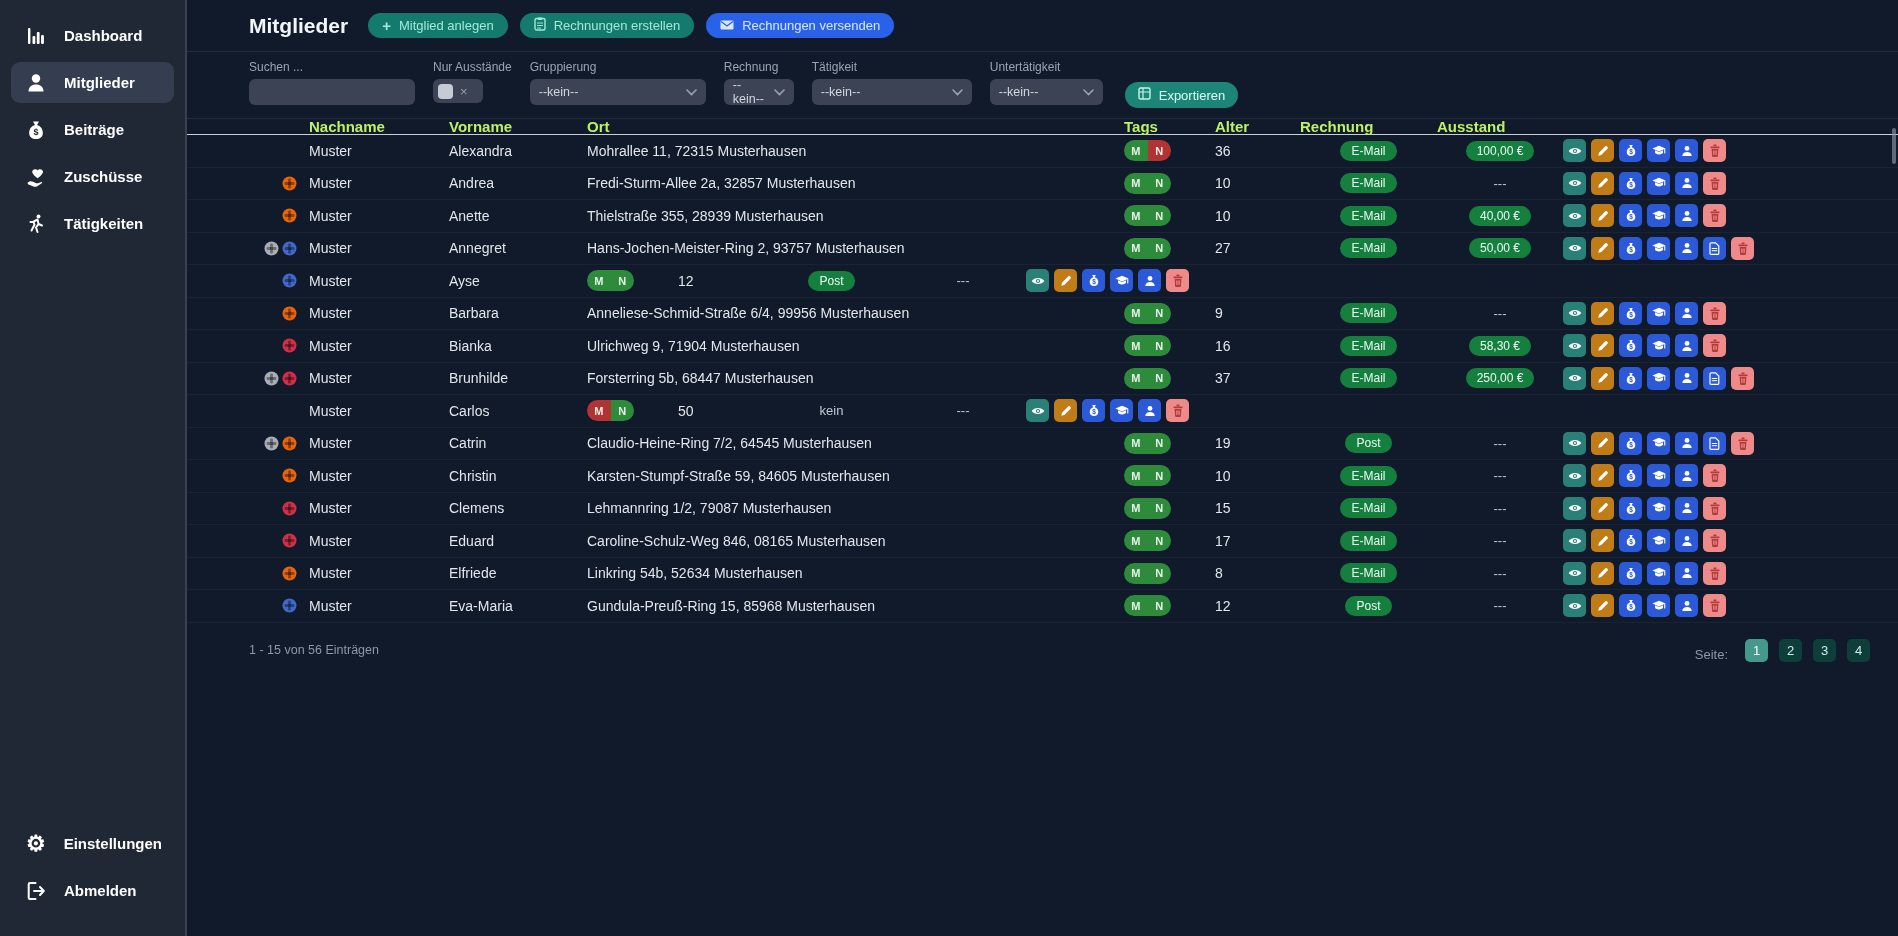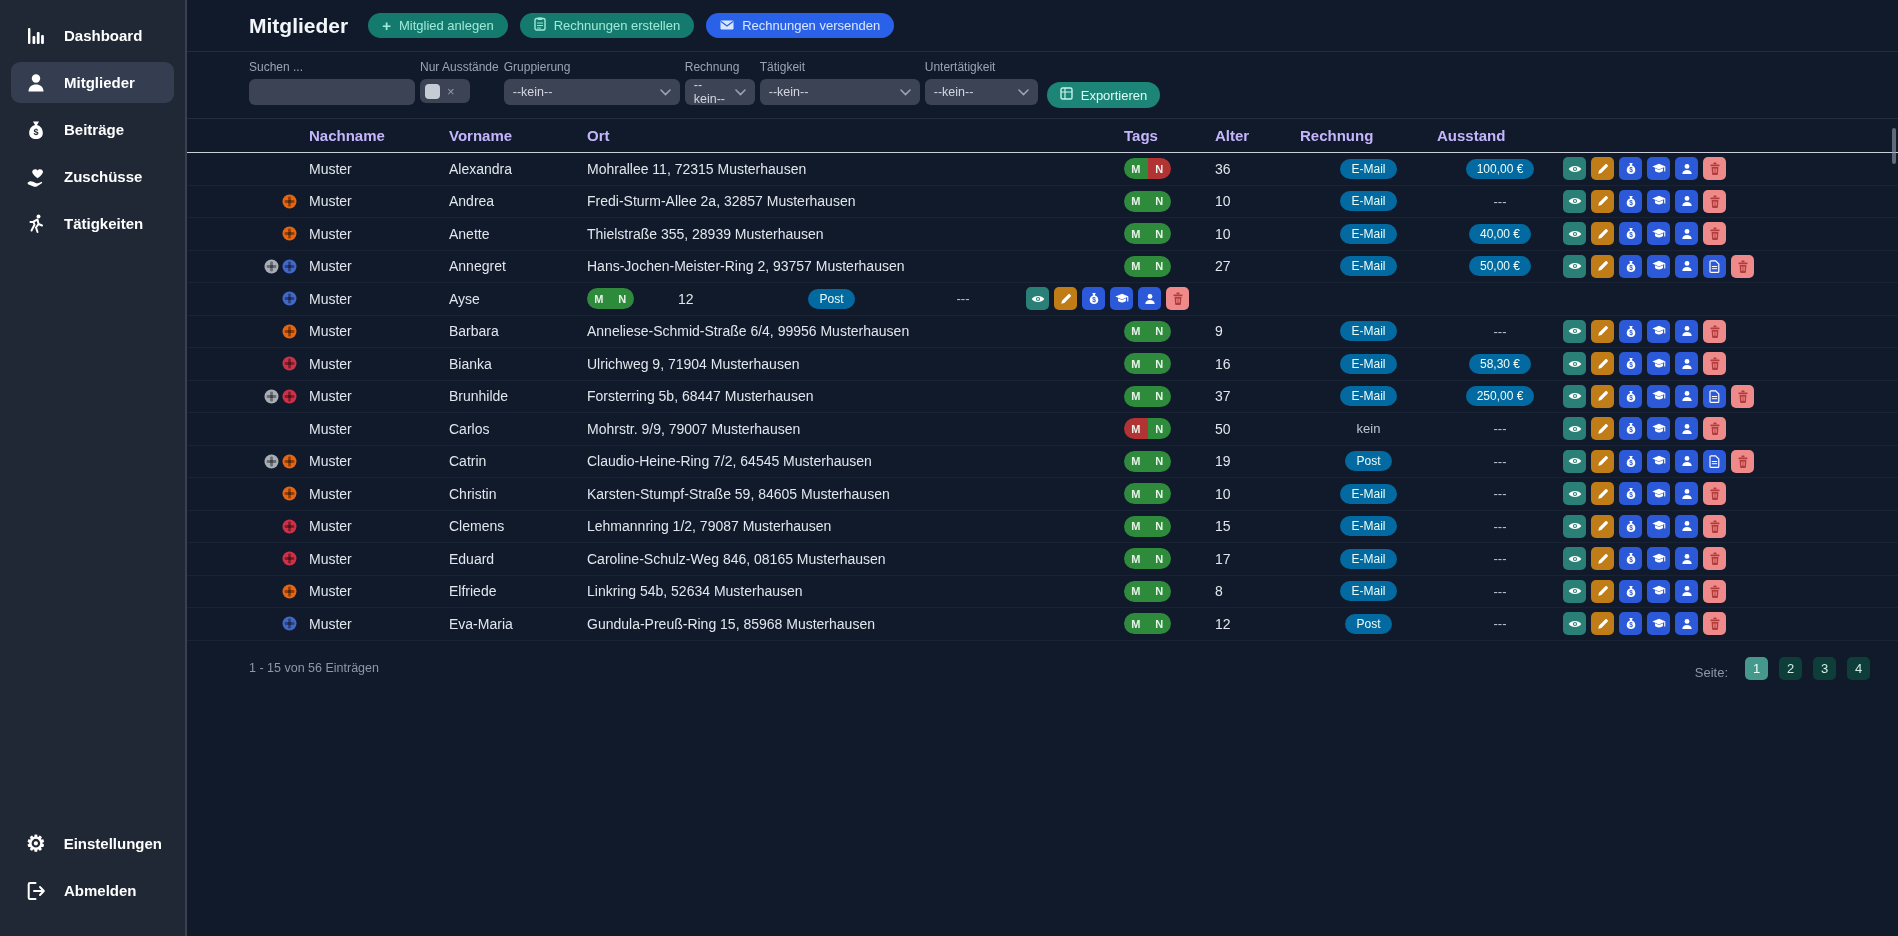--- a/index.html
+++ b/index.html
@@ -18,45 +18,45 @@
   
   .main{flex:1;display:flex;flex-direction:column;position:relative;}
   .titlebar{height:52px;display:flex;align-items:center;padding-left:62px;gap:12px;border-bottom:1px solid #232c3c;flex-shrink:0;}
   .page-title{font-size:21px;font-weight:bold;color:#f2f5f9;margin-right:8px;}
   .pill-btn{display:inline-flex;align-items:center;gap:8px;height:25px;padding:0 14px;border-radius:13px;font-size:13px;border:none;cursor:pointer;font-family:inherit;}
   .pill-btn.teal{background:#157a6e;color:#9fe9d9;}
   .pill-btn.blue{background:#2962e8;color:#d9e6ff;align-items:center;}
   .plus-glyph{font-size:15px;font-weight:bold;line-height:1;}
 
   
-  .filterbar{height:66px;display:flex;align-items:flex-start;padding:8px 0 0 62px;gap:5px;flex-shrink:0;}
+  .filterbar{height:66px;display:flex;align-items:flex-start;padding:8px 0 0 62px;gap:18px;flex-shrink:0;}
   .field{display:flex;flex-direction:column;gap:5px;}
   .field-label{font-size:12px;color:#9aa3b2;}
   .search-input{width:166px;height:26px;background:#3b4355;border:none;border-radius:6px;color:#e7eaf0;padding:0 8px;font-family:inherit;font-size:13px;outline:none;}
   .check-wrap{width:50px;height:24px;background:#3b4355;border-radius:6px;display:flex;align-items:center;gap:7px;padding:0 5px;cursor:pointer;}
   .checkbox{width:15px;height:15px;background:#c6ccd6;border-radius:4px;}
   .clear-x{color:#959dab;font-size:13px;line-height:1;}
   .select{display:flex;align-items:center;justify-content:space-between;background:#3b4355;border-radius:6px;height:26px;padding:0 9px;color:#d2d7df;font-size:12.5px;cursor:pointer;gap:6px;}
   .sel-0{width:176px;} .sel-1{width:70px;} .sel-2{width:160px;} .sel-3{width:113px;}
   .export-btn{margin-top:22px;display:inline-flex;align-items:center;gap:8px;height:26px;padding:0 13px;border-radius:13px;background:#1d8578;color:#d8fff6;font-size:13px;border:none;cursor:pointer;font-family:inherit;margin-left:4px;}
 
   
   .table{display:flex;flex-direction:column;}
-  .thead{display:flex;height:35px;align-items:center;border-top:1px solid #242d3d;border-bottom:1px solid #c9ced8;color:#c4b5fd;font-weight:bold;font-size:15px;padding-left:62px;}
+  .thead{display:flex;height:17px;align-items:center;border-top:1px solid #242d3d;border-bottom:1px solid #c9ced8;color:#bef264;font-weight:bold;font-size:15px;padding-left:62px;}
   .tr{display:flex;height:32.5px;align-items:center;border-bottom:1px solid #1a2334;color:#e2e6ed;font-size:14px;padding-left:62px;}
   .c-icons{width:60px;display:flex;justify-content:flex-end;align-items:center;gap:3px;padding-right:12px;}
   .c-nach{width:140px;} .c-vor{width:138px;} .c-ort{width:537px;}
   .c-tags{width:91px;display:flex;align-items:center;}
   .c-alter{width:85px;} .c-rech{width:137px;display:flex;justify-content:center;}
   .c-aus{width:126px;display:flex;justify-content:center;}
   .c-act{display:flex;gap:5px;align-items:center;}
   .tag-pill{width:47px;height:21px;border-radius:11px;display:flex;overflow:hidden;font-size:11px;font-weight:bold;color:#e9f3ea;}
   .tag-half{flex:1;display:flex;align-items:center;justify-content:center;}
   .tag-green{background:#2e8b3c;} .tag-red{background:#b23333;}
-  .val-pill{background:#0369a1;color:#ecfdf8;font-size:12px;padding:3px 11px;border-radius:12px;line-height:1.2;}
+  .val-pill{background:#15803d;color:#ecfdf8;font-size:12px;padding:3px 11px;border-radius:12px;line-height:1.2;}
   .plain-val{color:#c0c6d0;font-size:13px;}
   .act-btn{width:23px;height:23px;border-radius:5px;border:none;display:flex;align-items:center;justify-content:center;cursor:pointer;padding:0;}
   .act-view{background:#2a8076;} .act-edit{background:#bf7c17;}
   .act-blue{background:#2b59d8;} .act-del{background:#ef8a8a;}
   .ball{width:15px;height:15px;display:block;}
 
   
   .pagerow{display:flex;align-items:center;justify-content:space-between;margin-top:16px;padding:0 28px 0 62px;}
   .page-info{color:#8e97a6;font-size:12.5px;}
   .pager{display:flex;align-items:flex-end;gap:11px;}
@@ -773,21 +773,20 @@
                   <path d="M2.6 5h6.8l-.5 7a1 1 0 0 1-1 .9H4.1a1 1 0 0 1-1-.9z" fill="#b23b3b"></path>
                   <path d="M4.7 6.5v4.3M6 6.5v4.3M7.3 6.5v4.3" stroke="#ef8a8a" stroke-width="0.9"></path>
                 </svg>
               </button>
             </div>
   </div>
           <div class="tr">
     <div class="c-icons"></div>
     <div class="c-nach">Muster</div>
     <div class="c-vor">Carlos</div>
-    <div class="c-ort">Mohrstr. 9/9, 79007 Musterhausen</div>
     <div class="c-tags">
       <span class="tag-pill">
         <span class="tag-half tag-red">M</span>
         <span class="tag-half tag-green">N</span>
       </span>
     </div>
     <div class="c-alter">50</div>
     <div class="c-rech">
               <span class="plain-val">kein</span>
             </div>

